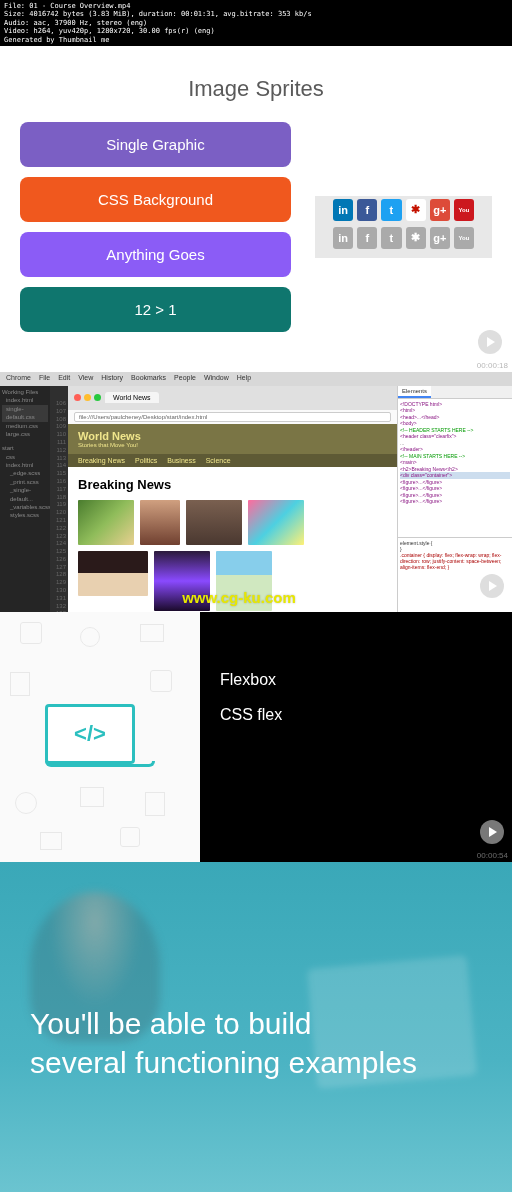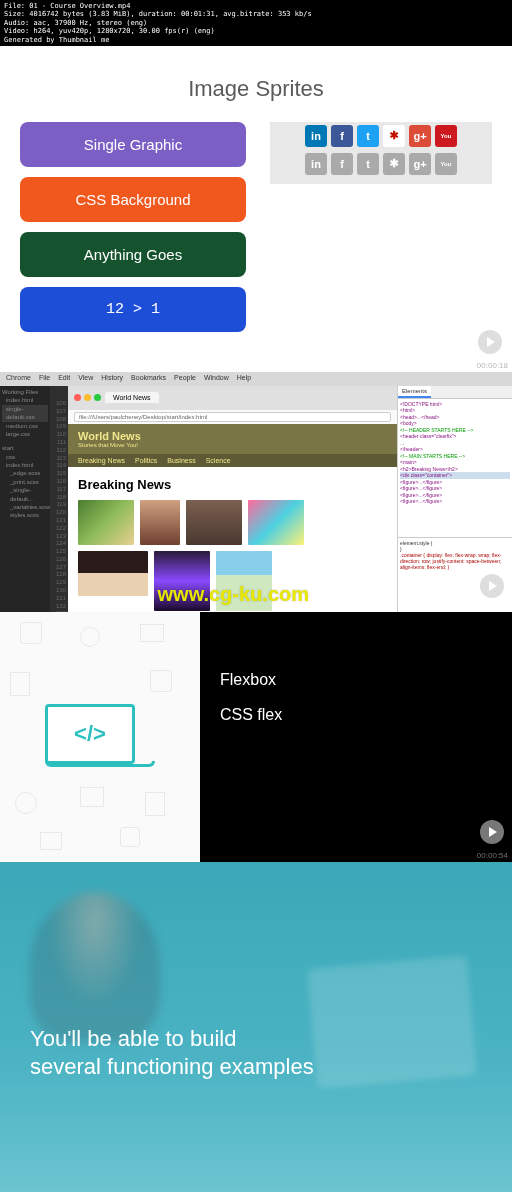--- a/index.html
+++ b/index.html
@@ -1,27 +1,27 @@
 <!DOCTYPE html>
 <html><head>
 <meta charset="utf-8">
 <style>
   * { box-sizing: border-box; margin: 0; padding: 0; }
   body { font-family: Arial, sans-serif; width: 512px; background: #fff; }
   .meta-info { background: #000; color: #fff; font-size: 7px; padding: 2px 4px; line-height: 1.2; font-family: monospace; }
   .slide1 { background: #fff; padding: 30px 20px 40px; position: relative; }
   .slide1-title { text-align: center; color: #5a5a5a; font-size: 22px; font-weight: normal; margin-bottom: 20px; }
-  .slide1-row { display: flex; gap: 24px; align-items: flex-start; }
+  .slide1-row { display: flex; gap: 24px; align-items: center; }
   .buttons-col { display: flex; flex-direction: column; gap: 10px; flex: 1; }
   .pill-btn { border-radius: 8px; color: #fff; font-size: 15px; text-align: center; padding: 14px 10px; font-weight: 500; }
   .pill-purple { background: #7b5fc4; }
   .pill-orange { background: #f0581e; }
-  .pill-magenta { background: #14532d; }
-  .pill-teal { background: #1d4ed8; font-family: Liberation Mono, monospace; }
-  .sprite-box { background: #e8e8e8; padding: 3px 18px; width: 222px; }
+  .pill-magenta { background: #8b5cf6; }
+  .pill-teal { background: #0f766e; }
+  .sprite-box { background: #e8e8e8; padding: 3px 18px; width: 177px; }
   .icon-row { display: flex; gap: 4px; margin-bottom: 6px; justify-content: center; }
   .sicon { width: 22px; height: 22px; border-radius: 3px; display: flex; align-items: center; justify-content: center; color: #fff; font-size: 11px; font-weight: bold; }
   .sicon.in { background: #0077b5; }
   .sicon.fb { background: #3b5998; }
   .sicon.tw { background: #1da1f2; }
   .sicon.yp { background: #fff; color: #c41200; }
   .sicon.gp { background: #dd4b39; }
   .sicon.yt { background: #cc181e; }
   .sicon.gray { background: #aaa; }
   .play-circle { position: absolute; right: 10px; width: 24px; height: 24px; border-radius: 50%; background: rgba(200,200,200,0.6); display: flex; align-items: center; justify-content: center; }
@@ -41,21 +41,21 @@
   .addr-row { background: #fafafa; height: 14px; display: flex; align-items: center; padding: 0 6px; }
   .addr-bar { background: #fff; border: 1px solid #ccc; border-radius: 2px; flex: 1; font-size: 6px; padding: 1px 4px; color: #666; }
   .site-header { background: #7a7545; color: #f0e68c; padding: 6px 10px; }
   .site-title { font-size: 11px; font-weight: bold; }
   .site-sub { font-size: 6px; }
   .site-nav { background: #5e5a35; display: flex; gap: 10px; padding: 3px 10px; font-size: 7px; color: #f0e68c; }
   .page-content { background: #fff; padding: 10px; position: relative; }
   .page-h2 { font-size: 13px; font-weight: bold; margin-bottom: 8px; }
   .img-grid { display: flex; flex-wrap: wrap; gap: 6px; width: 240px; }
   .thumb { width: 56px; height: 45px; border-radius: 1px; }
-  .watermark { position: absolute; left: 50%; transform: translateX(-65%); bottom: 6px; color: #e8e800; font-size: 20px; font-weight: bold; text-shadow: 0 0 2px rgba(0,0,0,0.3); z-index: 5; }
+  .watermark { position: absolute; left: 50%; transform: translateX(-65%); bottom: 6px; color: #e8e800; font-size: 15px; font-weight: bold; text-shadow: 0 0 2px rgba(0,0,0,0.3); z-index: 5; }
   .devtools { width: 115px; background: #fff; border-left: 1px solid #ccc; margin-top: 14px; font-size: 5px; color: #333; overflow: hidden; }
   .dt-tabs { display: flex; background: #f0f0f0; border-bottom: 1px solid #ccc; font-size: 6px; }
   .dt-tab { padding: 2px 4px; }
   .dt-tab.active { background: #fff; border-bottom: 2px solid #4285f4; }
   .dt-body { padding: 2px; line-height: 1.3; color: #666; }
   .dt-body .tag { color: #881280; }
   .dt-styles { border-top: 1px solid #ccc; padding: 2px; margin-top: 30px; }
 
   .slide3 { height: 250px; display: flex; position: relative; }
   .icons-bg { width: 200px; background: #fafafa; position: relative; overflow: hidden; display: flex; align-items: center; justify-content: center; }
@@ -64,21 +64,21 @@
   .laptop-icon { position: relative; z-index: 2; }
   .laptop-screen { width: 90px; height: 60px; border: 3px solid #2bbfbf; border-radius: 4px; display: flex; align-items: center; justify-content: center; background: #fff; }
   .laptop-base { width: 110px; height: 6px; background: transparent; border: 3px solid #2bbfbf; border-top: none; border-radius: 0 0 6px 6px; margin: 0 auto; position: relative; top: -3px; }
   .code-sym { color: #2bbfbf; font-size: 22px; font-weight: bold; }
   .black-panel { flex: 1; background: #000; color: #fff; padding: 50px 20px; font-size: 16px; line-height: 2.2; }
   .ts3 { position: absolute; right: 4px; bottom: 2px; font-size: 8px; color: rgba(255,255,255,0.4); }
 
   .slide4 { height: 330px; background: linear-gradient(180deg, #3aa8b8 0%, #4bb3c3 60%, #6bc4d0 100%); position: relative; color: #fff; display: flex; align-items: flex-end; padding: 0 30px 110px; overflow: hidden; }
   .person-blur { position: absolute; left: 30px; top: 30px; width: 130px; height: 150px; background: radial-gradient(ellipse at 50% 20%, rgba(230,200,180,0.4) 0%, transparent 50%), rgba(60,100,110,0.3); border-radius: 50% 50% 30% 30%; filter: blur(4px); }
   .tablet-blur { position: absolute; right: 40px; top: 100px; width: 160px; height: 120px; background: rgba(255,255,255,0.15); border-radius: 6px; filter: blur(3px); transform: rotate(-5deg); }
-  .slide4-text { font-size: 22px; font-weight: 300; line-height: 1.3; position: relative; z-index: 2; }
+  .slide4-text { font-size: 30px; font-weight: 300; line-height: 1.3; position: relative; z-index: 2; }
 </style>
 </head>
 <body>
 
 <div class="meta-info">
   <div>File: 01 - Course Overview.mp4</div>
   <div>Size: 4016742 bytes (3.83 MiB), duration: 00:01:31, avg.bitrate: 353 kb/s</div>
   <div>Audio: aac, 37900 Hz, stereo (eng)</div>
   <div>Video: h264, yuv420p, 1280x720, 30.00 fps(r) (eng)</div>
   <div>Generated by Thumbnail me</div>

